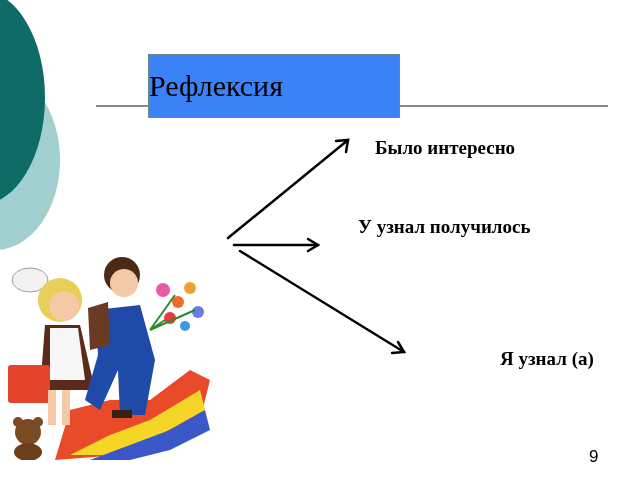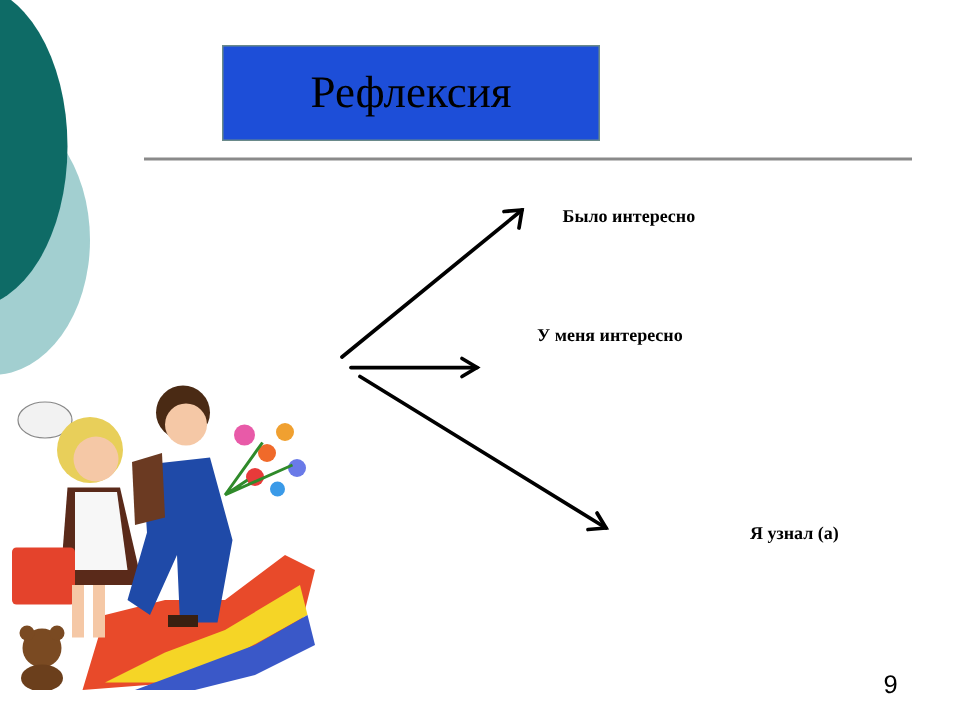--- a/index.html
+++ b/index.html
@@ -1,23 +1,23 @@
 <!DOCTYPE html>
 <html><head>
 <meta charset="utf-8">
 <style>
   html, body { margin:0; padding:0; }
   body { width:640px; height:480px; position:relative; background:#ffffff; overflow:hidden; font-family:"Liberation Serif", serif; }
   .deco { position:absolute; border-radius:50%; }
   .deco-light { left:-70px; top:70px; width:130px; height:180px; background:#a2cfd0; }
   .deco-dark { left:-85px; top:-10px; width:130px; height:215px; background:#0e6b66; }
   .title-line { position:absolute; left:96px; top:105px; width:512px; height:2px; background:#8a8a8a; }
-  .title-box { position:absolute; left:148px; top:30px; width:252px; height:64px; background:#1d4ed8; border:1px solid #6a8a8a; box-sizing:border-box; display:flex; align-items:center; justify-content:center; }
+  .title-box { position:absolute; left:148px; top:54px; width:252px; height:64px; background:#3b82f6; border:1px solid #6a8a8a; box-sizing:border-box; display:flex; align-items:center; }
   .title-text { font-family:"Liberation Serif", serif; font-size:30px; color:#000; }
-  .label { position:absolute; font-family:"Liberation Serif", serif; font-weight:bold; font-size:12px; color:#000; white-space:nowrap; }
+  .label { position:absolute; font-family:"Liberation Serif", serif; font-weight:bold; font-size:19px; color:#000; white-space:nowrap; }
   .arrows { position:absolute; left:0; top:0; }
   .slide-num { position:absolute; left:589px; top:447px; font-family:"Liberation Sans", sans-serif; font-size:17px; color:#000; }
   .clipart { position:absolute; left:0; top:250px; width:230px; height:210px; }
 </style>
 </head>
 <body>
 
 <div class="deco deco-light"></div>
 <div class="deco deco-dark"></div>
 
@@ -37,21 +37,21 @@
       <polyline points="308,239 318,245 308,251"></polyline>
     </g>
     <g>
       <line x1="240" y1="251" x2="404" y2="352"></line>
       <polyline points="398,342 404,352 392,353"></polyline>
     </g>
   </g>
 </svg>
 
 <span class="label" style="left:375px; top:137px;">Было интересно</span>
-<span class="label" style="left:358px; top:216px;">У меня  интересно</span>
+<span class="label" style="left:358px; top:216px;">У узнал  получилось</span>
 <span class="label" style="left:464px; top:348px;margin-left:36px;">Я узнал (а)</span>
 
 <svg class="clipart" viewBox="0 0 230 210">
 
   <g>
     <path d="M55 210 L70 160 L110 150 L150 150 L190 120 L210 130 L200 170 L160 190 L120 205 Z" fill="#e84a2a"></path>
     <path d="M70 205 L110 185 L150 170 L200 140 L205 160 L160 185 L110 205 Z" fill="#f5d526"></path>
     <path d="M90 210 L130 195 L170 180 L205 160 L210 180 L170 200 L130 210 Z" fill="#3a58c8"></path>
   </g>
 

